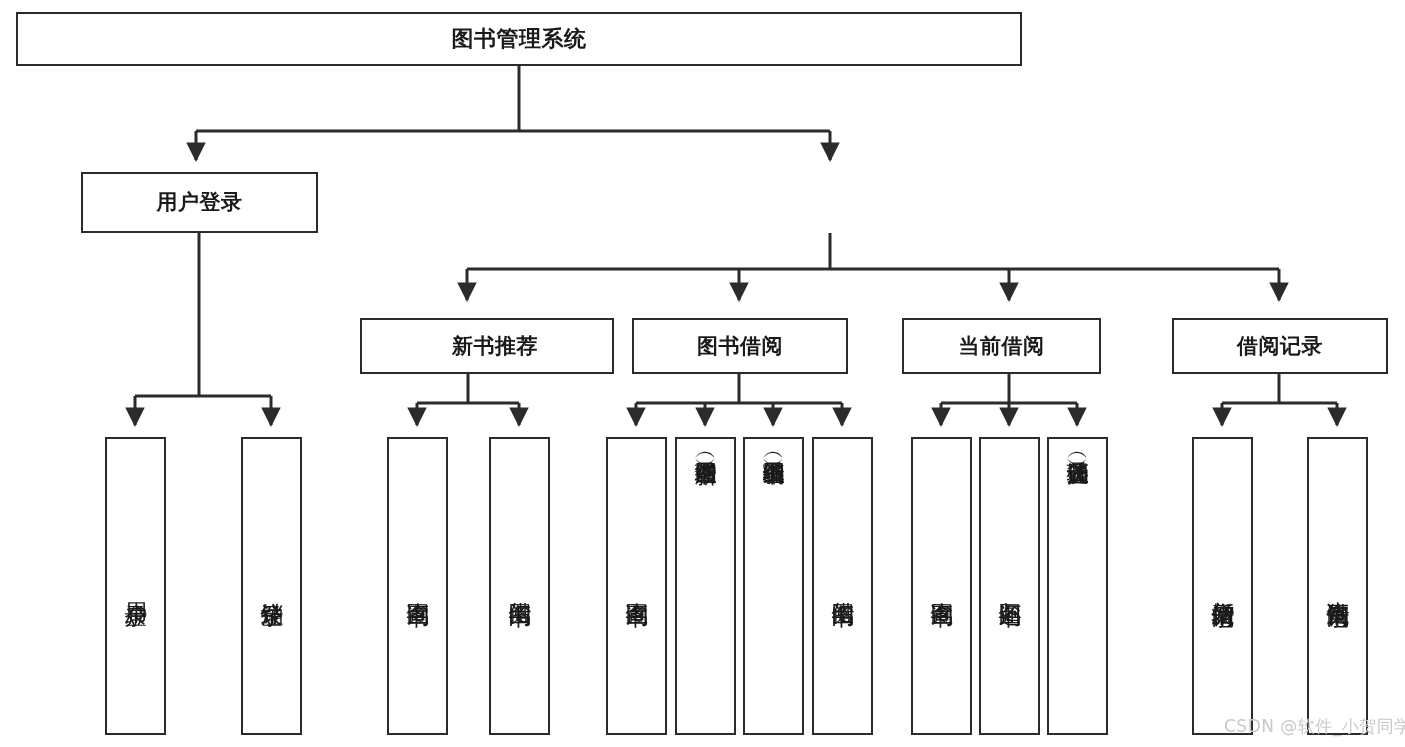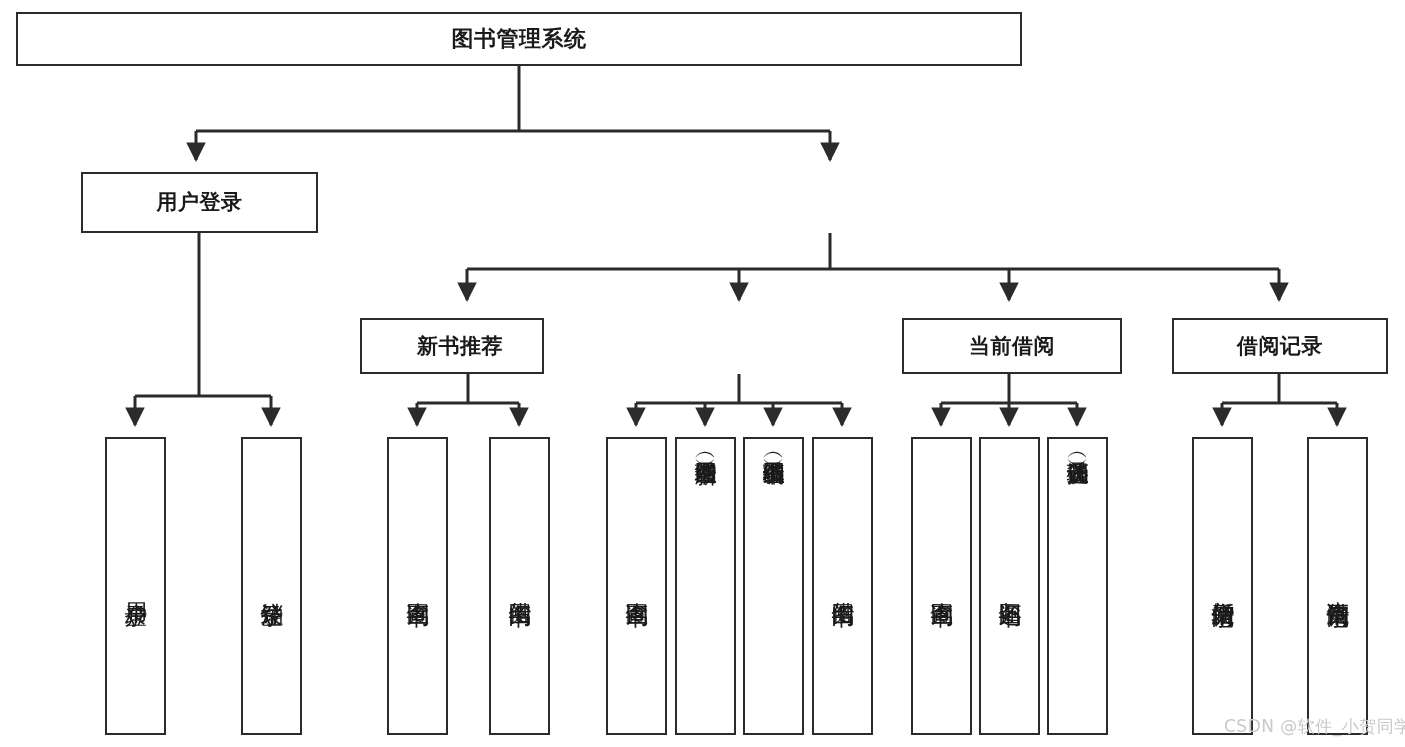--- a/index.html
+++ b/index.html
@@ -136,24 +136,27 @@
   </svg>
 
   <div class="node root horiz" style="left:16px; top:12px; width:1006px; height:54px;">
     <span class="node-label">图书管理系统</span>
   </div>
 
   <div class="node horiz" style="left:81px; top:172px; width:237px; height:61px;">
     <span class="node-label">用户登录</span>
   </div>
 
-  <div class="node horiz" style="left:360px; top:318px; width:184px; height:56px;padding-left:16px;">
+  <div class="node horiz" style="left:360px; top:318px; width:254px; height:56px;padding-left:16px;">
     <span class="node-label">新书推荐</span>
   </div>
-  <div class="node horiz" style="left:902px; top:318px; width:220px; height:56px;">
+  <div class="node horiz" style="left:632px; top:318px; width:216px; height:56px;">
+    <span class="node-label">图书借阅</span>
+  </div>
+  <div class="node horiz" style="left:902px; top:318px; width:199px; height:56px;">
     <span class="node-label">当前借阅</span>
   </div>
   <div class="node horiz" style="left:1172px; top:318px; width:216px; height:56px;">
     <span class="node-label">借阅记录</span>
   </div>
 
   <div class="node leaf centered" style="left:105px; top:437px; width:61px; height:298px;">
     <span class="node-label">用户登录</span>
   </div>
   <div class="node leaf centered" style="left:241px; top:437px; width:61px; height:298px;">

